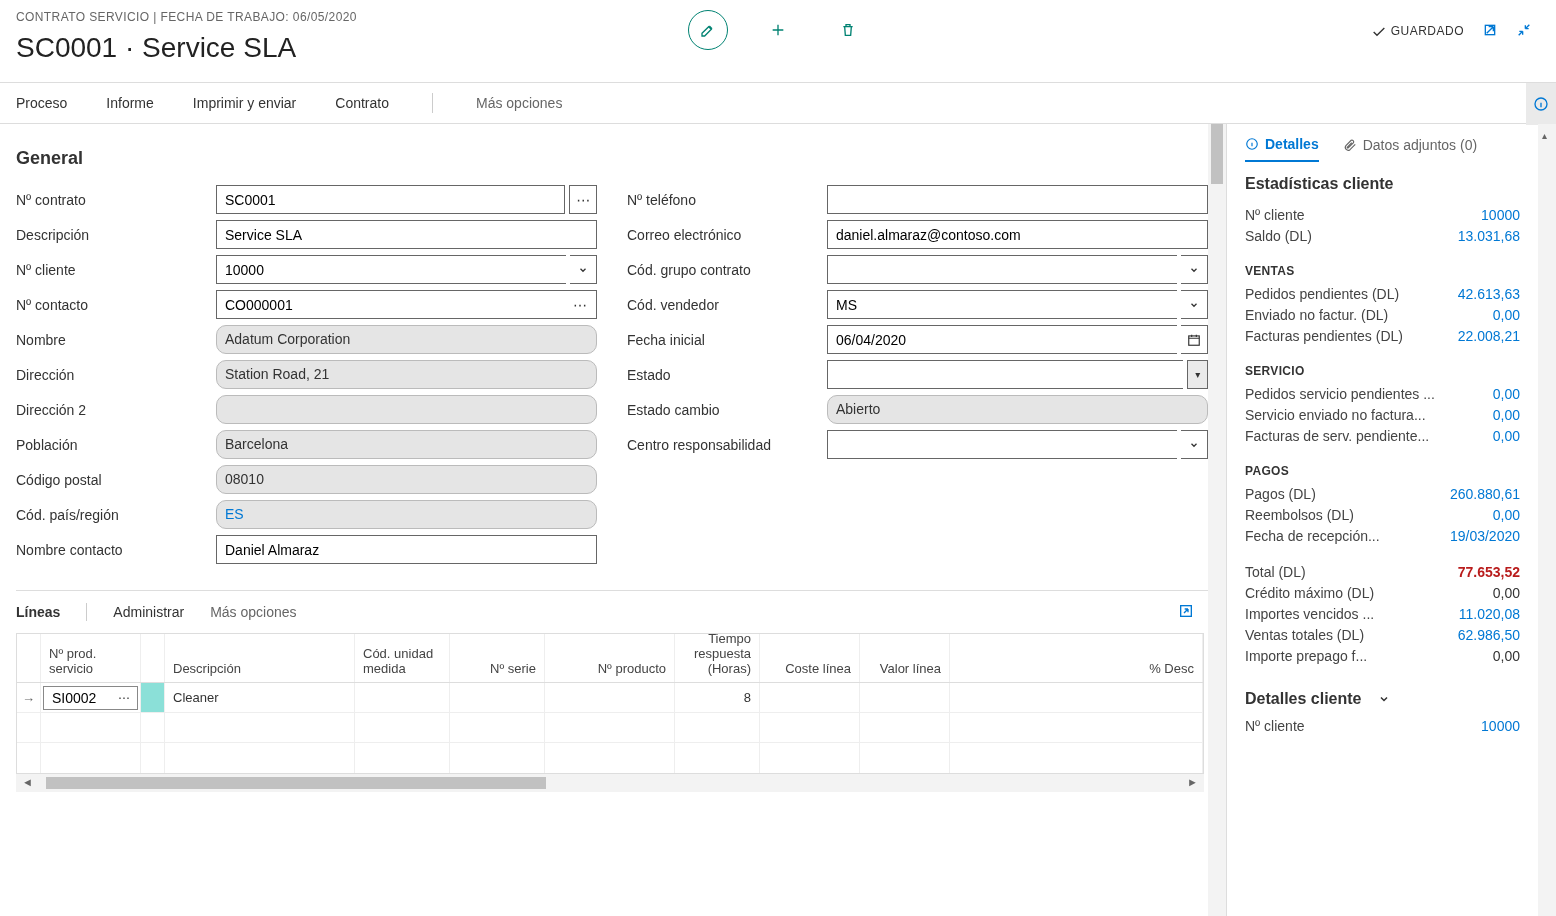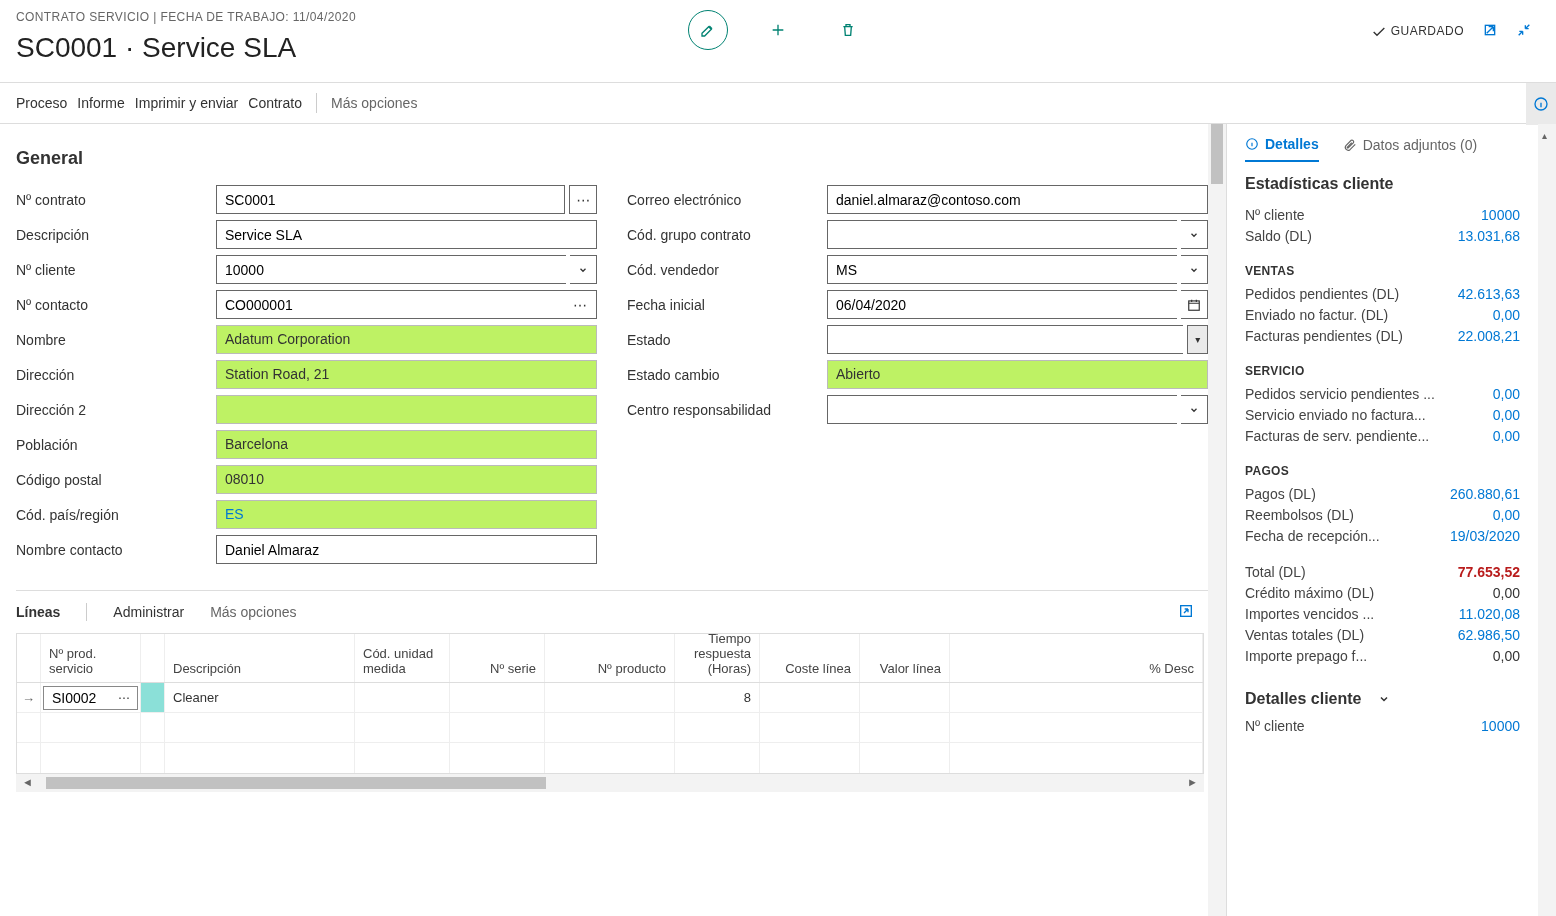--- a/index.html
+++ b/index.html
@@ -16,21 +16,21 @@
   .top-actions .round { width: 40px; height: 40px; border-radius: 50%; display:flex; align-items:center; justify-content:center; pointer-events:auto; }
   .round.edit { border: 1px solid #008272; color:#008272; }
   .round.plain { color: #008272; }
   .top-actions svg { stroke: currentColor; }
 
   .saved-area { position:absolute; top:22px; right:24px; display:flex; align-items:center; gap:18px; font-size:12px; color:#333; }
   .saved-area .check { color:#333; }
   .saved-area .icon-btn { color:#0078d4; cursor:pointer; }
 
   
-  .action-bar { border-top:1px solid #ddd; border-bottom:1px solid #ddd; margin-top: 18px; display:flex; align-items:center; padding: 0 16px; height:42px; gap: 10px; position:relative; }
+  .action-bar { border-top:1px solid #ddd; border-bottom:1px solid #ddd; margin-top: 18px; display:flex; align-items:center; padding: 0 16px; height:42px; gap: 39px; position:relative; }
   .action-bar .item { font-size: 14px; color:#333; cursor:pointer; }
   .action-bar .sep { border-left:1px solid #ccc; height:20px; margin:0 4px; }
   .action-bar .more { color:#666; }
   .action-bar .info-right { position:absolute; right:0; top:0; height:42px; width:30px; background:#eaeaea; display:flex; align-items:center; justify-content:center; color:#0078d4; }
 
   
   .body { flex:1; display:flex; overflow:hidden; }
 
   .main-col { flex:1; display:flex; overflow:hidden; }
   .main-scroll { flex:1; overflow-y:auto; padding: 16px 0 0 16px; }
@@ -41,21 +41,21 @@
 
   .two-col { display:flex; gap: 30px; margin-bottom: 20px; }
   .col { flex:1; }
 
   .field-row { display:flex; align-items:center; margin-bottom: 6px; height:29px; }
   .field-label { width: 200px; font-size: 14px; color:#333; white-space:nowrap; overflow:hidden; position:relative; }
   .field-label::after { content:""; position:absolute; bottom:4px; left:0; right:0; border-bottom:1px dotted #aaa; z-index:-1; }
   .field-label span { background:#fff; padding-right:4px; position:relative; z-index:1; }
   .field-control { flex:1; display:flex; gap:4px; }
   .input { height:29px; border:1px solid #666; padding: 0 8px; font-size:14px; width:100%; background:#fff; }
-  .input.readonly { background:#bef264; border-color:#bbb; }
+  .input.readonly { background:#e5e5e5; border-color:#bbb;border-radius:10px; }
   .input.link { color:#0078d4; }
   .btn-ellipsis { width:30px; height:29px; border:1px solid #666; background:#fff; display:flex; align-items:center; justify-content:center; font-size:14px; cursor:pointer; }
   .chevron-btn { width:30px; height:29px; border:1px solid #666; border-left:none; background:#fff; display:flex; align-items:center; justify-content:center; cursor:pointer; }
   .dropdown-input { display:flex; }
   .dropdown-input .input { border-right:none; }
   .date-input { display:flex; }
   .date-input .cal-btn { width:30px; height:29px; border:1px solid #666; border-left:none; display:flex; align-items:center; justify-content:center; cursor:pointer; }
   .select-box { display:flex; }
   .select-box .input { border-right:none; background:#fff; }
   .select-box .chev { width:22px; height:29px; border:1px solid #666; background:#eaeaea; display:flex; align-items:center; justify-content:center; font-size:10px; }
@@ -99,21 +99,21 @@
 
   svg.ico { width:16px; height:16px; }
 </style>
 </head>
 <body>
 
 <div class="page">
 
   <div class="header">
     <div class="breadcrumb">
-      <span>CONTRATO SERVICIO | FECHA DE TRABAJO: 11/04/2020</span>
+      <span>CONTRATO SERVICIO | FECHA DE TRABAJO: 06/05/2020</span>
     </div>
     <div class="title-row">
       <div class="page-title">SC0001 · Service SLA</div>
     </div>
 
     <div class="top-actions">
       <div class="round edit">
         <svg class="ico" viewBox="0 0 24 24" fill="none" stroke-width="2">
             <path d="M3 17l10-10 4 4-10 10H3v-4z"></path>
             <path d="M14 6l4 4"></path>
@@ -249,20 +249,26 @@
               <div class="field-label"><span>Nombre contacto</span></div>
               <div class="field-control">
                   <input class="input" value="Daniel Almaraz" style="">
                 </div>
             </div>
           </div>
 
           <div class="col">
 
             <div class="field-row">
+              <div class="field-label"><span>Nº teléfono</span></div>
+              <div class="field-control">
+                  <input class="input" value="" style="">
+                </div>
+            </div>
+            <div class="field-row">
               <div class="field-label"><span>Correo electrónico</span></div>
               <div class="field-control">
                   <input class="input" value="daniel.almaraz@contoso.com" style="">
                 </div>
             </div>
             <div class="field-row">
               <div class="field-label"><span>Cód. grupo contrato</span></div>
               <div class="field-control dropdown-input">
                 <input class="input" value="" style="">
                 <div class="chevron-btn">

